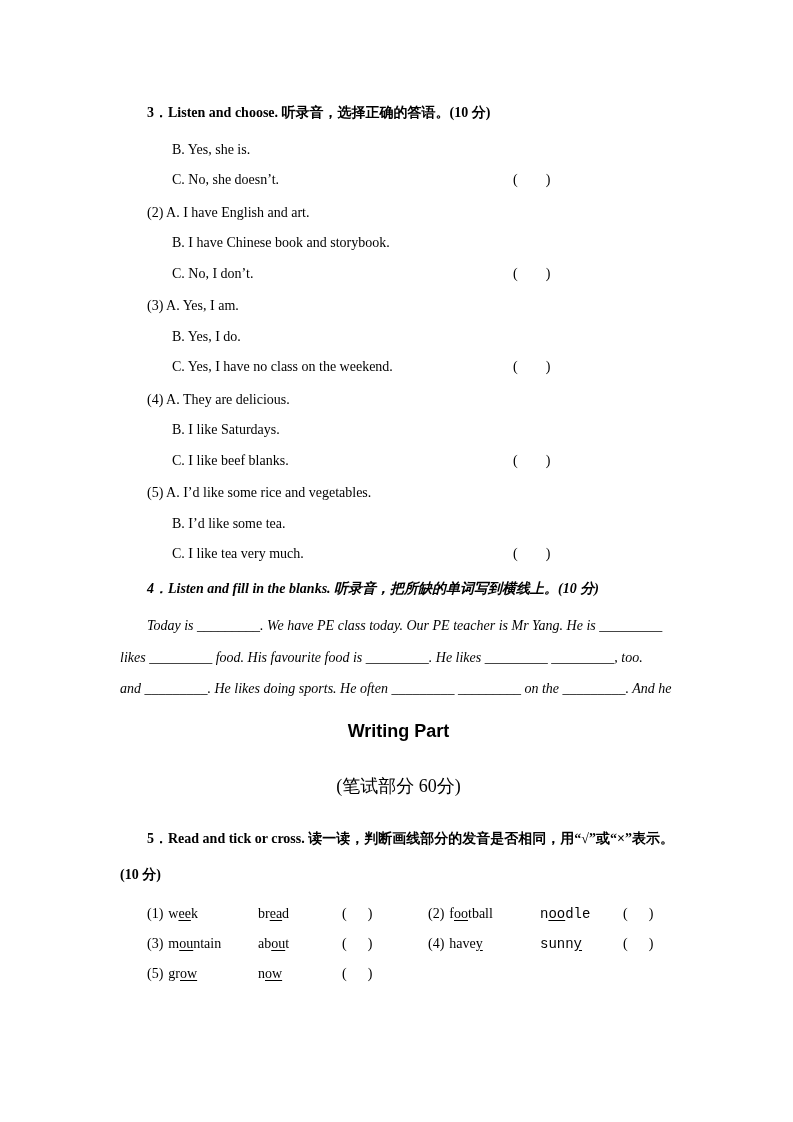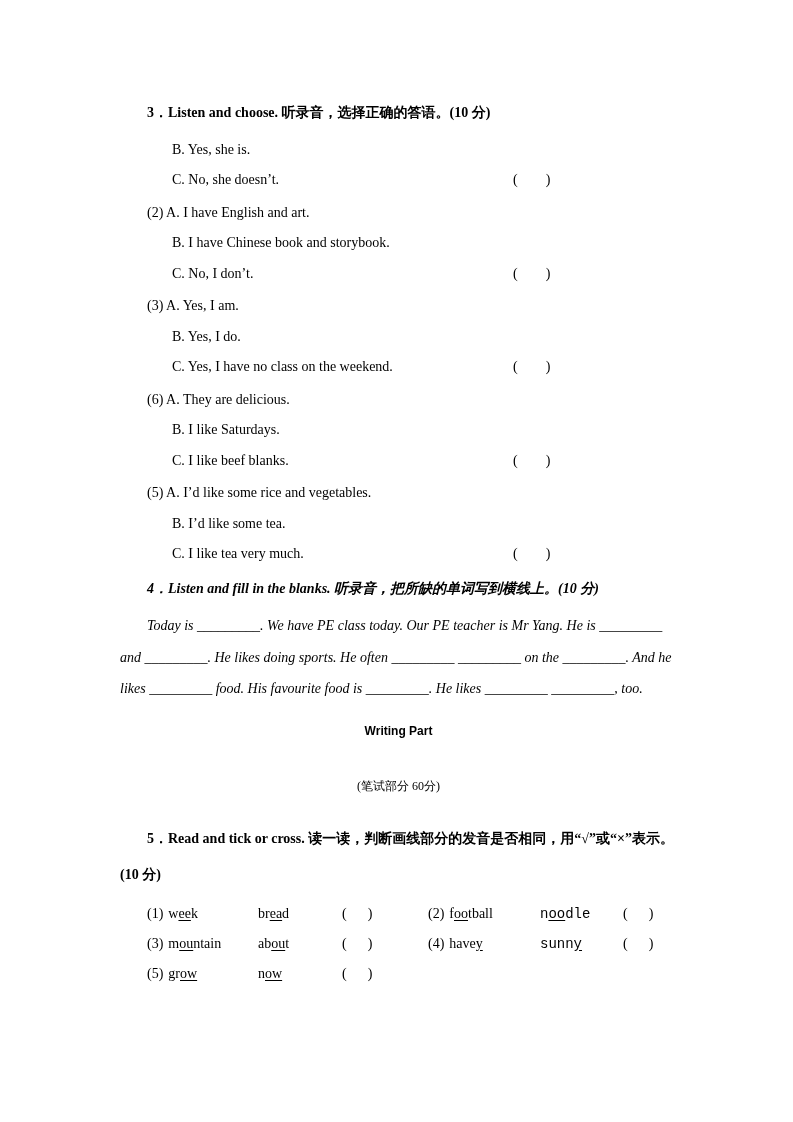--- a/index.html
+++ b/index.html
@@ -34,27 +34,27 @@
   }
   .section4 { margin-top: 4px; font-style: italic; }
   .para { margin-top: 6px; }
   .para-line { line-height: 31.5px; }
   .para-line.first { text-indent: 27px; }
   .writing-heading {
     margin-top: 14px;
     text-align: center;
     font-family: "Liberation Sans", "DejaVu Sans", sans-serif;
     font-weight: bold;
-    font-size: 12px;
+    font-size: 18px;
     line-height: 25px;
   }
   .writing-subtitle {
     margin-top: 32px;
     text-align: center;
-    font-size: 12px;
+    font-size: 18px;
     line-height: 21px;
   }
   .section5 { margin-top: 24px; }
   .s5-title-1 {
     font-weight: bold;
     line-height: 36px;
     text-indent: 27px;
   }
   .s5-title-2 {
     font-weight: bold;
@@ -101,21 +101,21 @@
     <div class="q">
       <div class="q-line num">(3) A. Yes, I am.</div>
       <div class="q-line opt">B. Yes, I do.</div>
       <div class="q-line opt">
         <span>C. Yes, I have no class on the weekend.</span>
         <span class="answer-blank">(        )</span>
       </div>
     </div>
 
     <div class="q">
-      <div class="q-line num">(6) A. They are delicious.</div>
+      <div class="q-line num">(4) A. They are delicious.</div>
       <div class="q-line opt">B. I like Saturdays.</div>
       <div class="q-line opt">
         <span>C. I like beef blanks.</span>
         <span class="answer-blank">(        )</span>
       </div>
     </div>
 
     <div class="q">
       <div class="q-line num">(5) A. I’d like some rice and vegetables.</div>
       <div class="q-line opt">B. I’d like some tea.</div>
@@ -123,22 +123,22 @@
         <span>C. I like tea very much.</span>
         <span class="answer-blank">(        )</span>
       </div>
     </div>
   </div>
 
   <div class="section4">
     <div class="sec-title">4．Listen and fill in the blanks. 听录音，把所缺的单词写到横线上。(10 分)</div>
     <div class="para">
       <div class="para-line first">Today is _________. We have PE class today. Our PE teacher is Mr Yang. He is _________</div>
+      <div class="para-line">likes _________ food. His favourite food is _________. He likes _________ _________, too.</div>
       <div class="para-line">and _________. He likes doing sports. He often _________ _________ on the _________. And he</div>
-      <div class="para-line">likes _________ food. His favourite food is _________. He likes _________ _________, too.</div>
     </div>
   </div>
 
   <div class="writing-heading">Writing Part</div>
   <div class="writing-subtitle">(笔试部分  60分)</div>
 
   <div class="section5">
     <div class="s5-title-1">5．Read and tick or cross. 读一读，判断画线部分的发音是否相同，用“√”或“×”表示。</div>
     <div class="s5-title-2">(10 分)</div>
 

